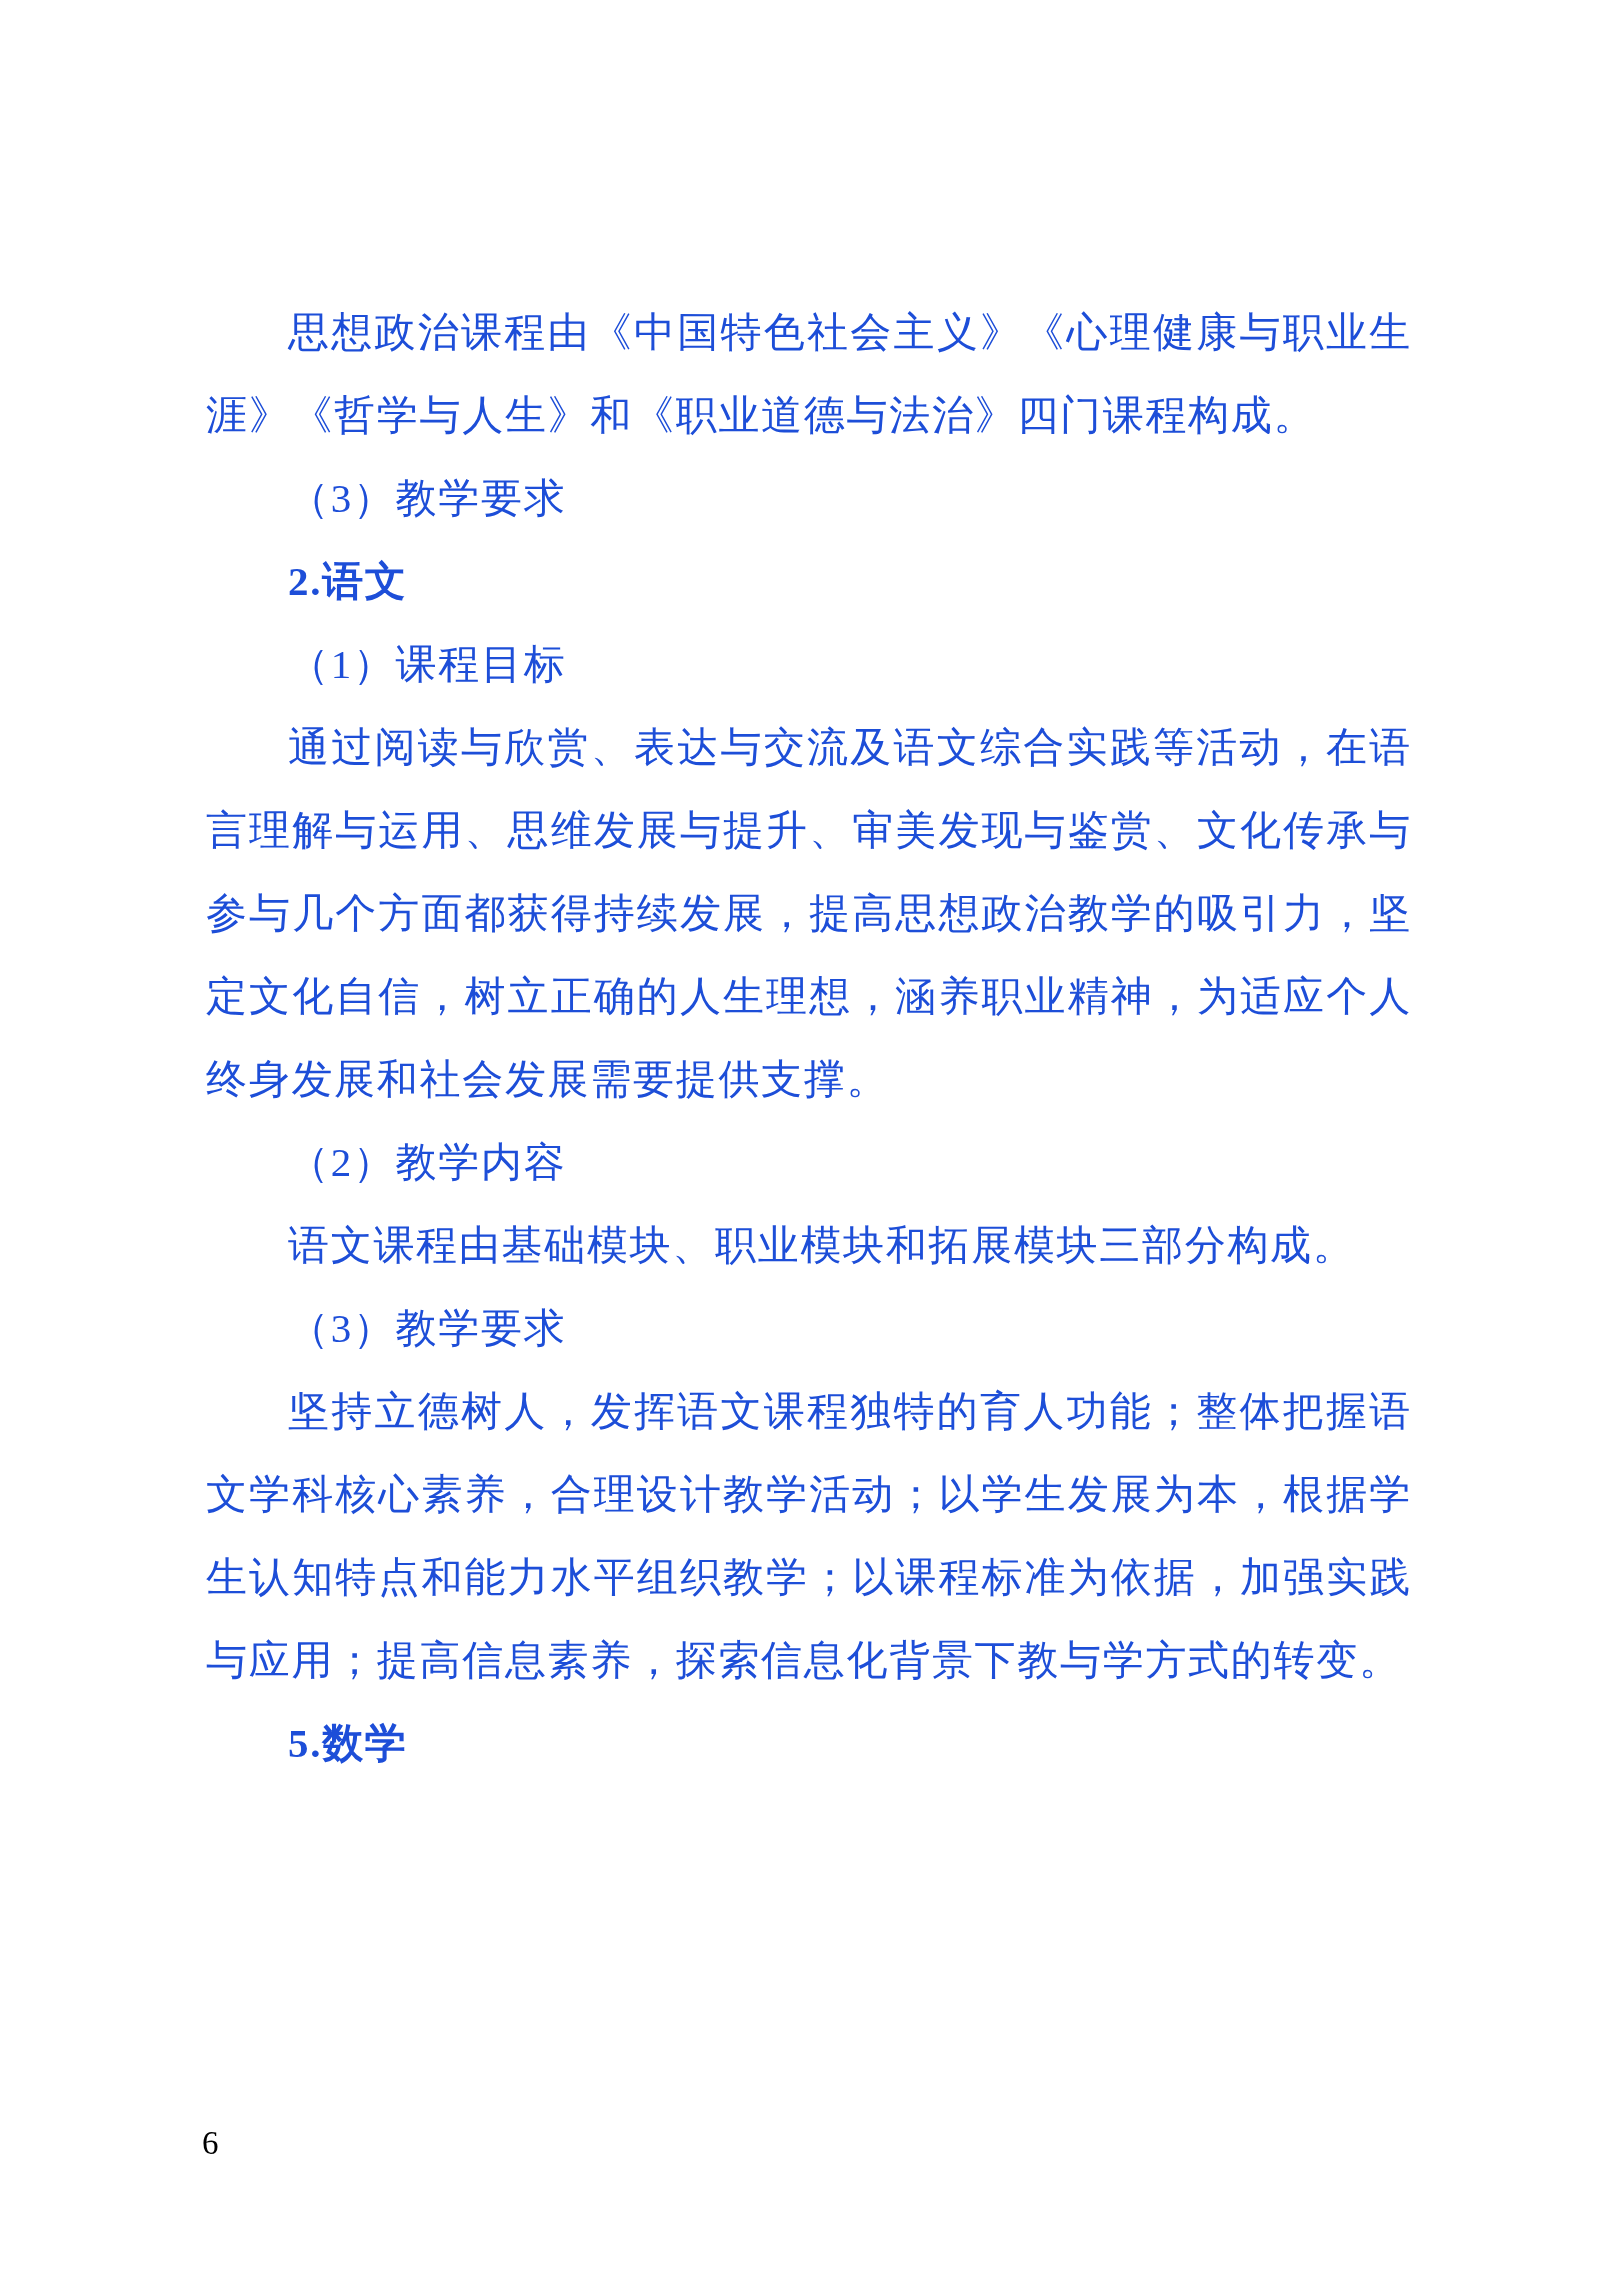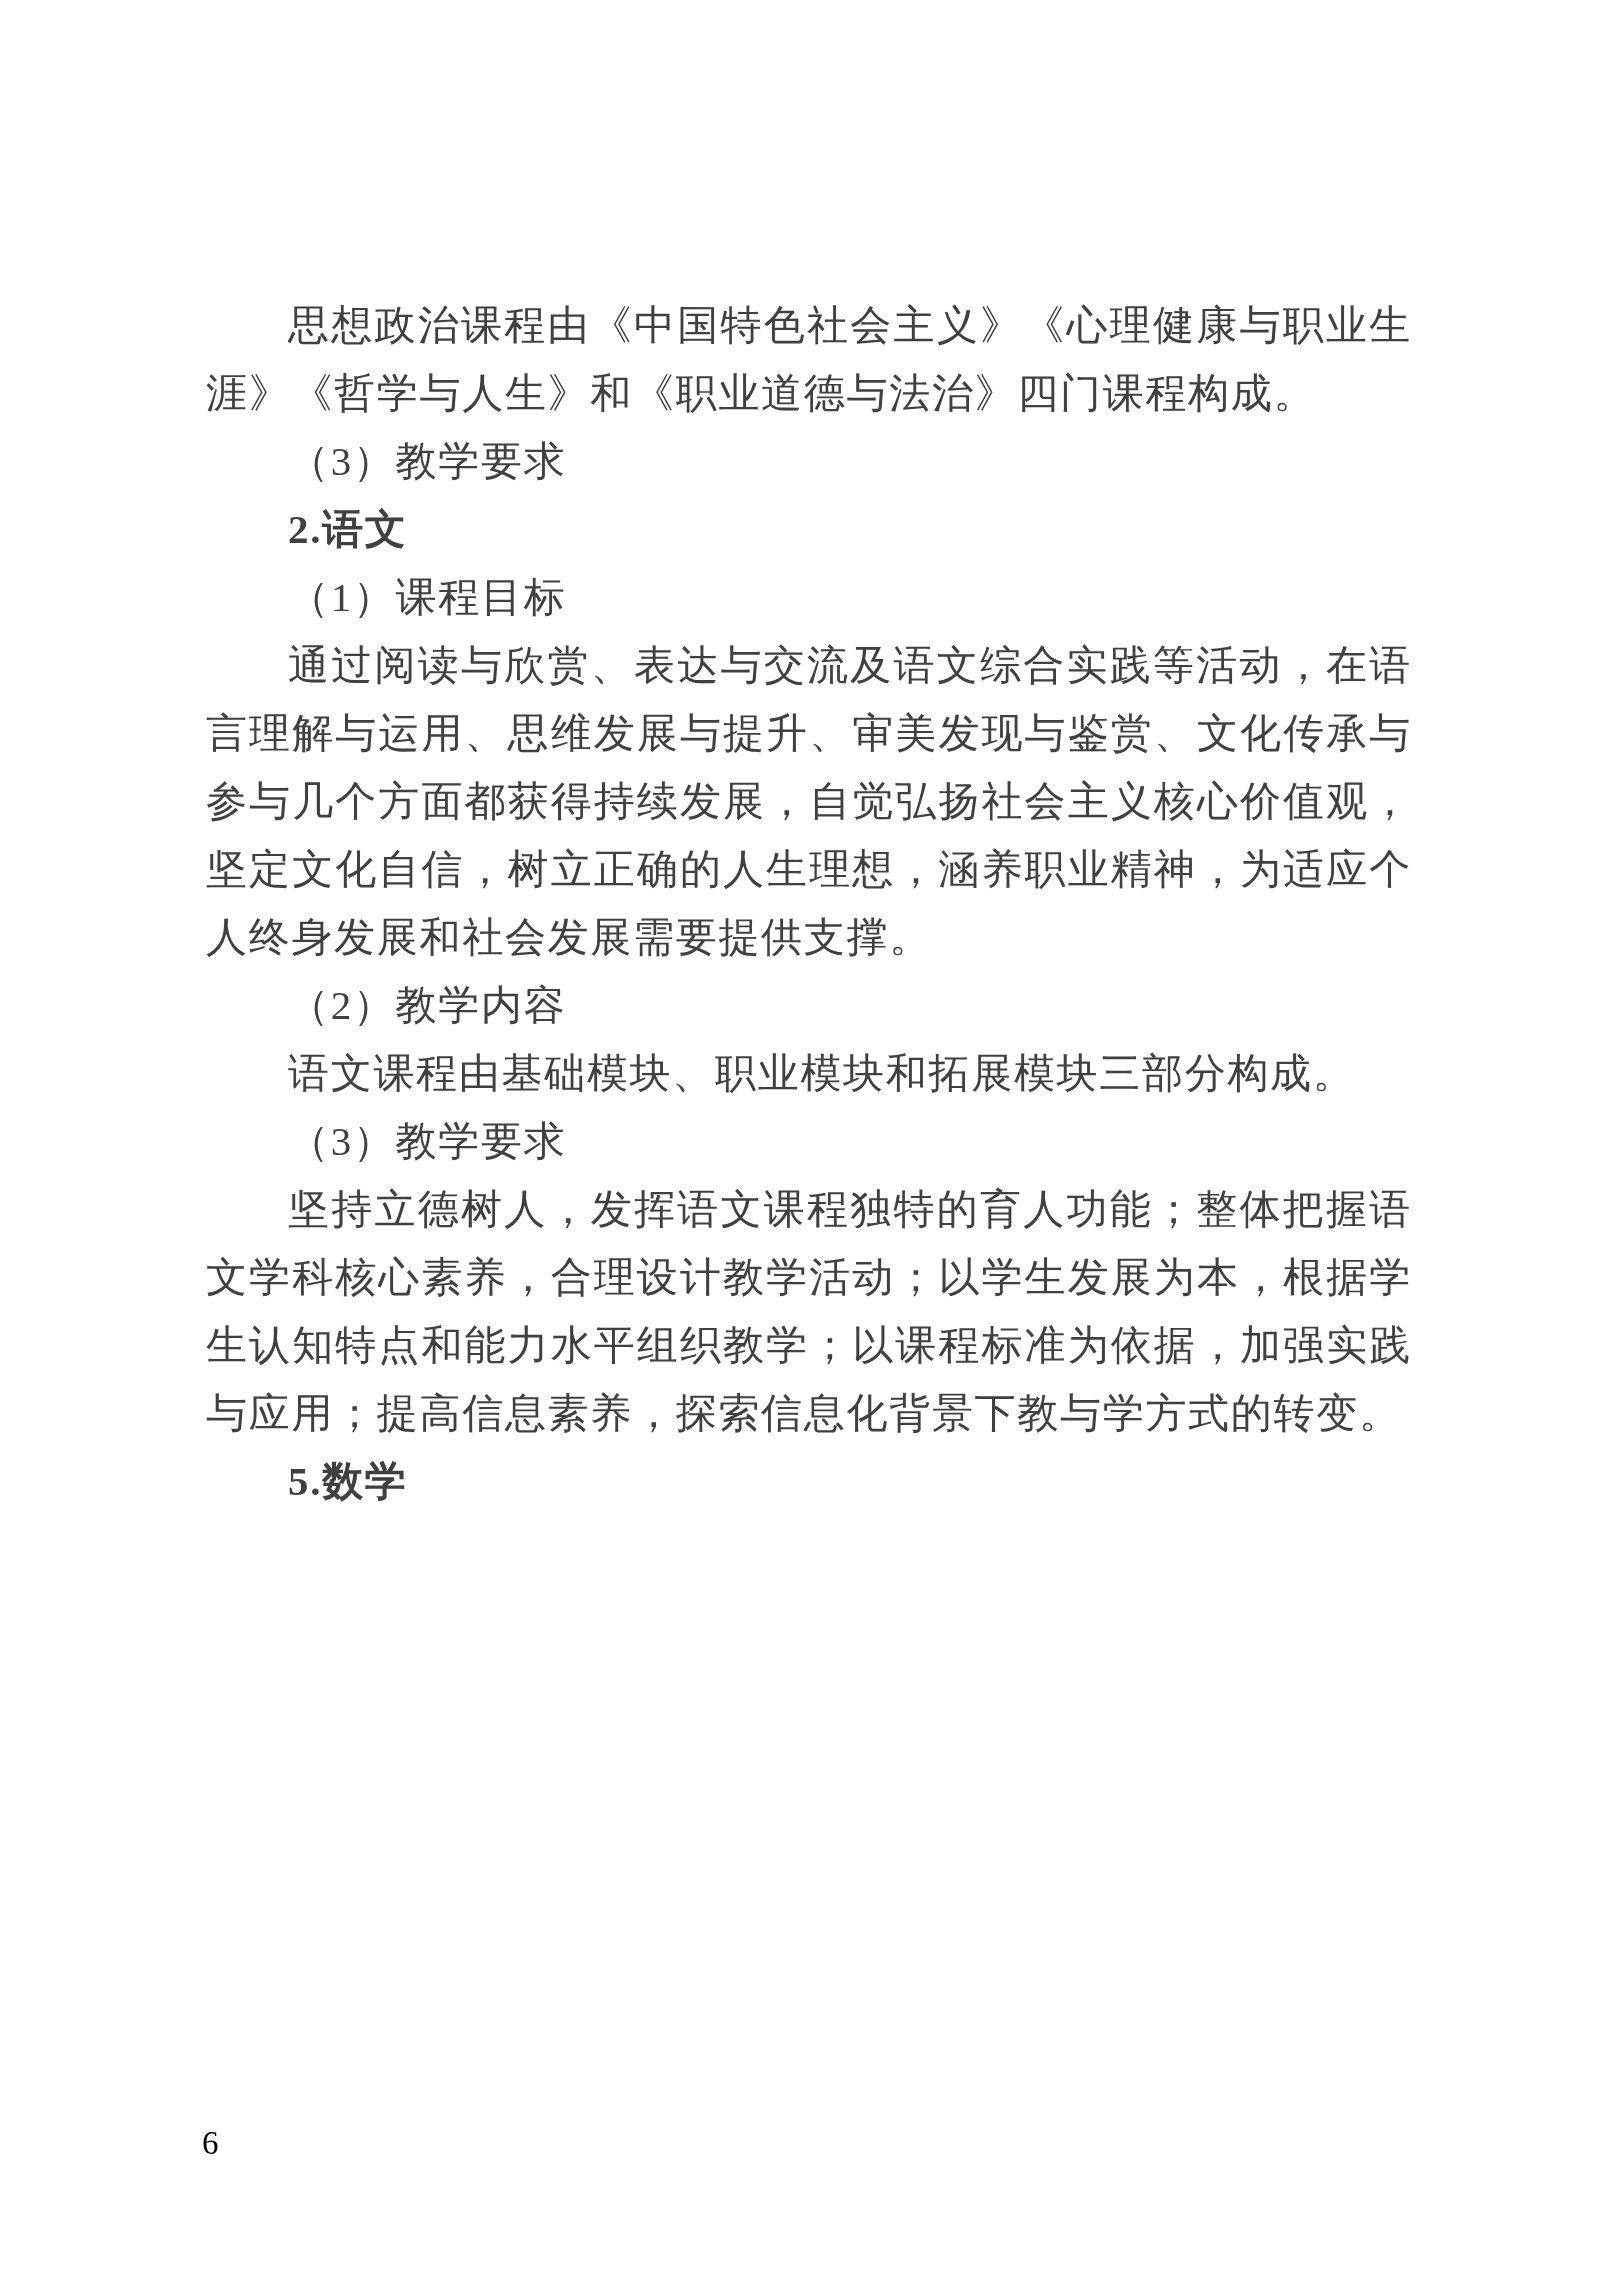--- a/index.html
+++ b/index.html
@@ -20,23 +20,23 @@
     top: 0;
     width: 1621px;
     height: 2293px;
     background: #ffffff;
   }
   .content {
     position: absolute;
     left: 206px;
     top: 291px;
     width: 1206px;
-    color: #404040;
+    color: #1d4ed8;
     font-size: 41px;
-    line-height: 68px;
+    line-height: 83px;
     letter-spacing: 1.7px;
     text-align: justify;
     text-justify: inter-character;
     line-break: strict;
     word-break: normal;
   }
   .content p {
     margin: 0;
     padding: 0;
     text-indent: 2em;
@@ -56,21 +56,21 @@
 </style>
 </head>
 <body>
 
 <div class="page">
   <div class="content">
     <p class="para">思想政治课程由《中国特色社会主义》《心理健康与职业生涯》《哲学与人生》和《职业道德与法治》四门课程构成。</p>
     <p class="para">（3）教学要求</p>
     <p class="heading">2.语文</p>
     <p class="para">（1）课程目标</p>
-    <p class="para">通过阅读与欣赏、表达与交流及语文综合实践等活动，在语言理解与运用、思维发展与提升、审美发现与鉴赏、文化传承与参与几个方面都获得持续发展，自觉弘扬社会主义核心价值观，坚定文化自信，树立正确的人生理想，涵养职业精神，为适应个人终身发展和社会发展需要提供支撑。</p>
+    <p class="para">通过阅读与欣赏、表达与交流及语文综合实践等活动，在语言理解与运用、思维发展与提升、审美发现与鉴赏、文化传承与参与几个方面都获得持续发展，提高思想政治教学的吸引力，坚定文化自信，树立正确的人生理想，涵养职业精神，为适应个人终身发展和社会发展需要提供支撑。</p>
     <p class="para">（2）教学内容</p>
     <p class="para">语文课程由基础模块、职业模块和拓展模块三部分构成。</p>
     <p class="para">（3）教学要求</p>
     <p class="para">坚持立德树人，发挥语文课程独特的育人功能；整体把握语文学科核心素养，合理设计教学活动；以学生发展为本，根据学生认知特点和能力水平组织教学；以课程标准为依据，加强实践与应用；提高信息素养，探索信息化背景下教与学方式的转变。</p>
     <p class="heading">5.数学</p>
   </div>
   <div class="page-number">6</div>
 </div>
 
 

